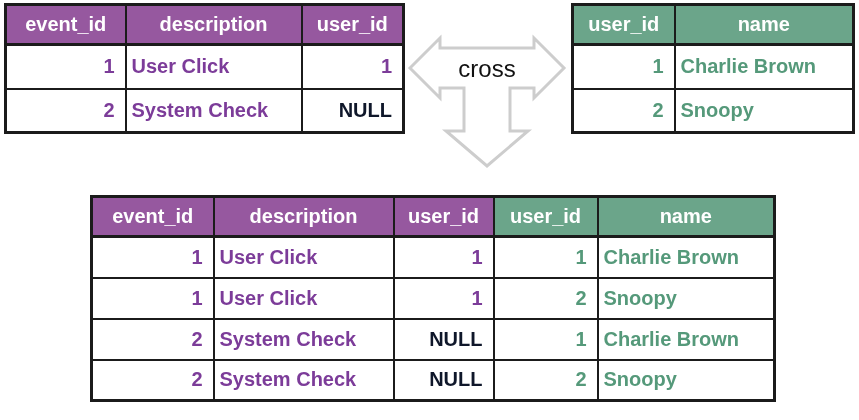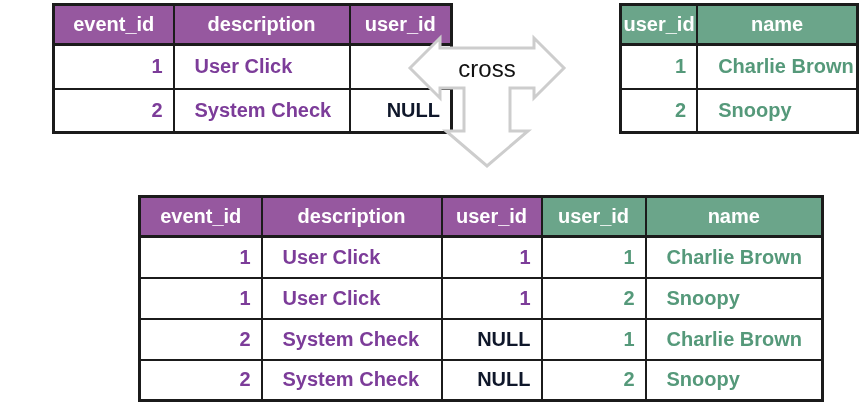--- a/index.html
+++ b/index.html
@@ -6,42 +6,41 @@
   html, body { width: 859px; height: 420px; background: #ffffff; overflow: hidden; }
   body { font-family: "Liberation Sans", "DejaVu Sans", sans-serif; position: relative; }
 
   .canvas { position: absolute; inset: 0; }
 
   table.tbl {
     position: absolute;
     border-collapse: collapse;
     table-layout: fixed;
     background: #ffffff;
-    margin-left: 48px;
   }
   .tbl th, .tbl td {
     border: 2px solid #1b1b1b;
     font-size: 20px;
     overflow: hidden;
     white-space: nowrap;
   }
   .tbl { border: 3px solid #1b1b1b; }
   .tbl th {
     font-weight: 700;
     color: #ffffff;
     text-align: center;
     height: 40px;
     border-bottom-width: 3px;
   }
   .tbl th.hdr-purple { background: #96589f; }
   .tbl th.hdr-green  { background: #6ba58a; }
   .tbl td { font-weight: 600; height: 44px; }
   .result .tbl-row td { height: 41px; }
   td.num { text-align: right; padding-right: 10px; }
-  td.txt { text-align: left;  padding-left: 20px; }
+  td.txt { text-align: left;  padding-left: 5px; }
   td.c-purple { color: #7c3c99; }
   td.c-green  { color: #55997a; }
   td.c-null   { color: #0f172a; }
 
   #events-table { left: 4px;  top: 3px; }
   #users-table  { left: 571px; top: 3px; }
   #result-table { left: 90px; top: 195px; }
 
   #join-arrow { position: absolute; left: 402px; top: 30px; }
   #join-arrow text {

